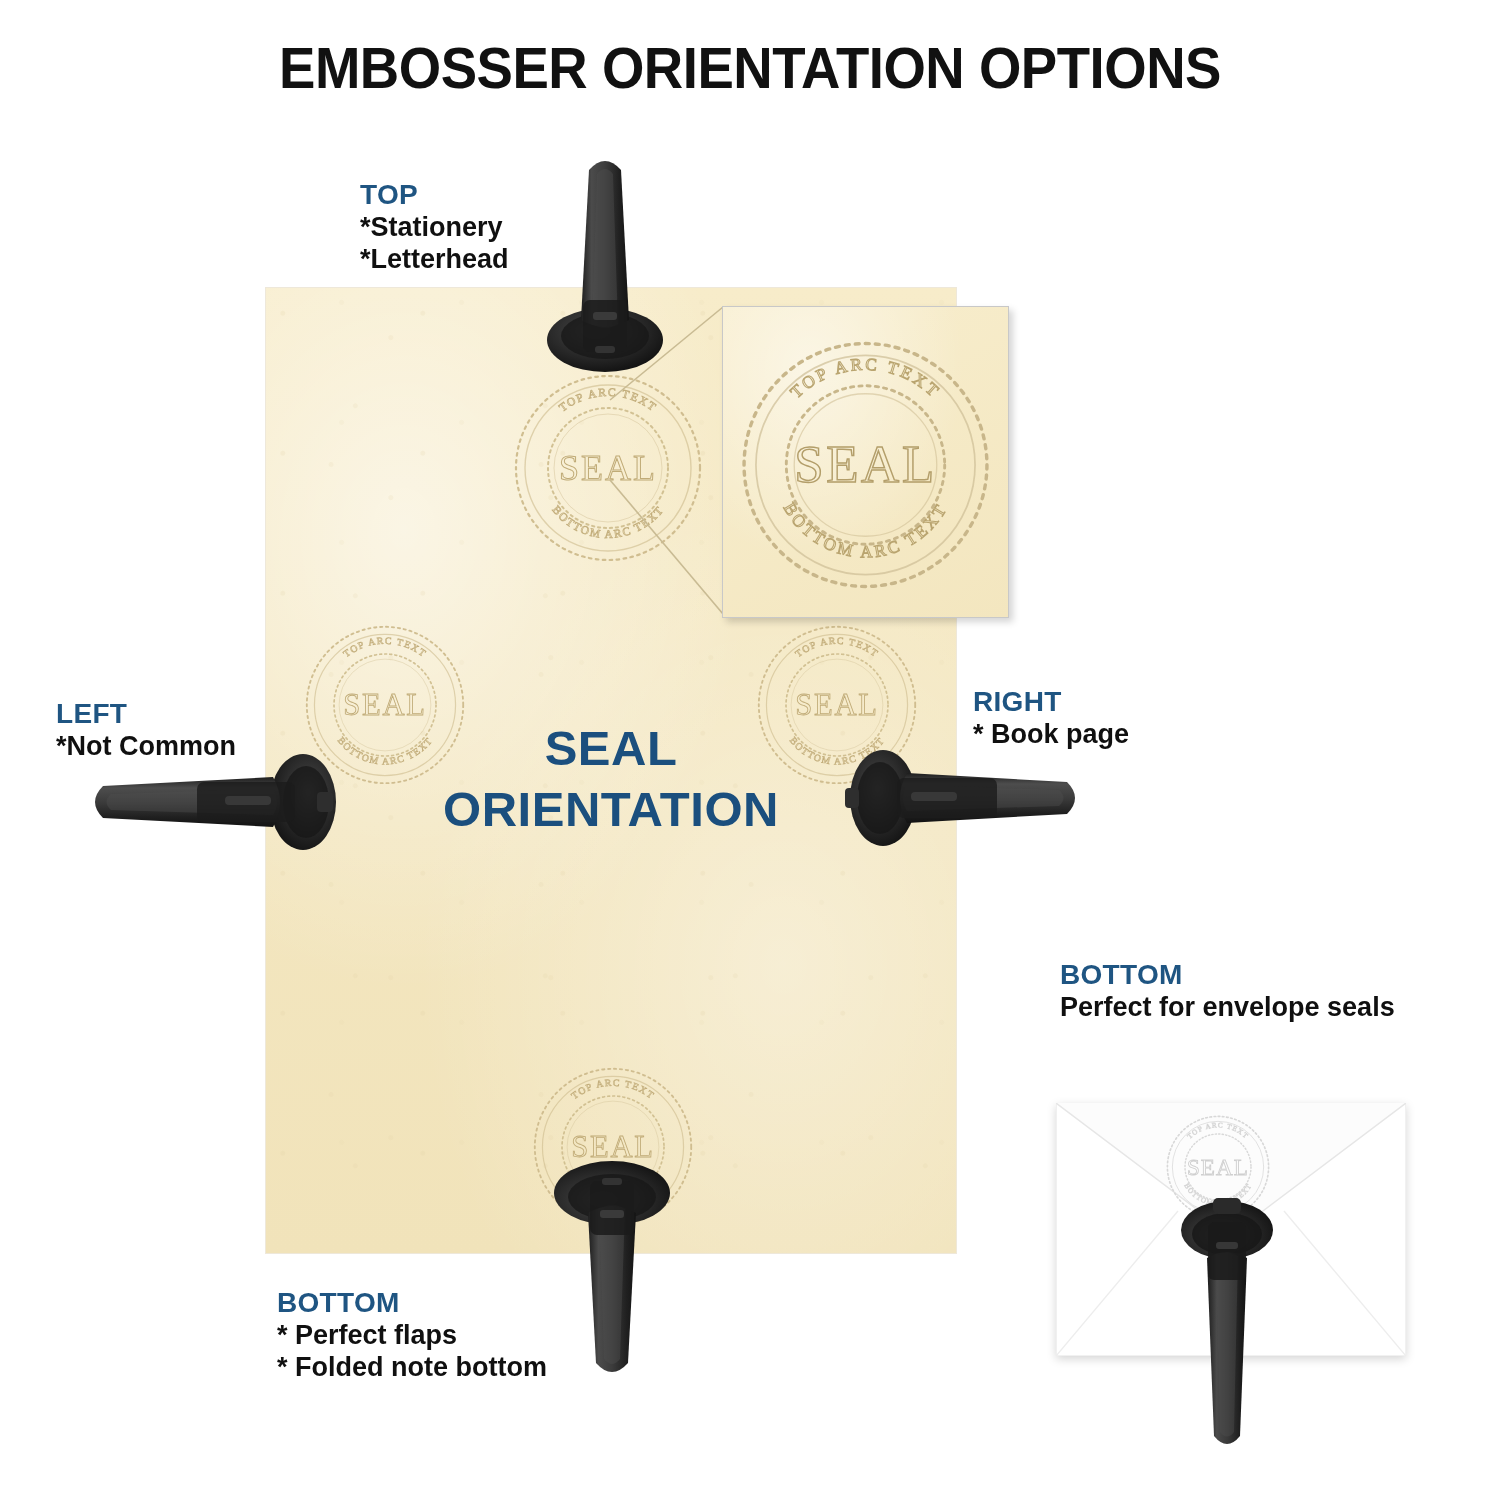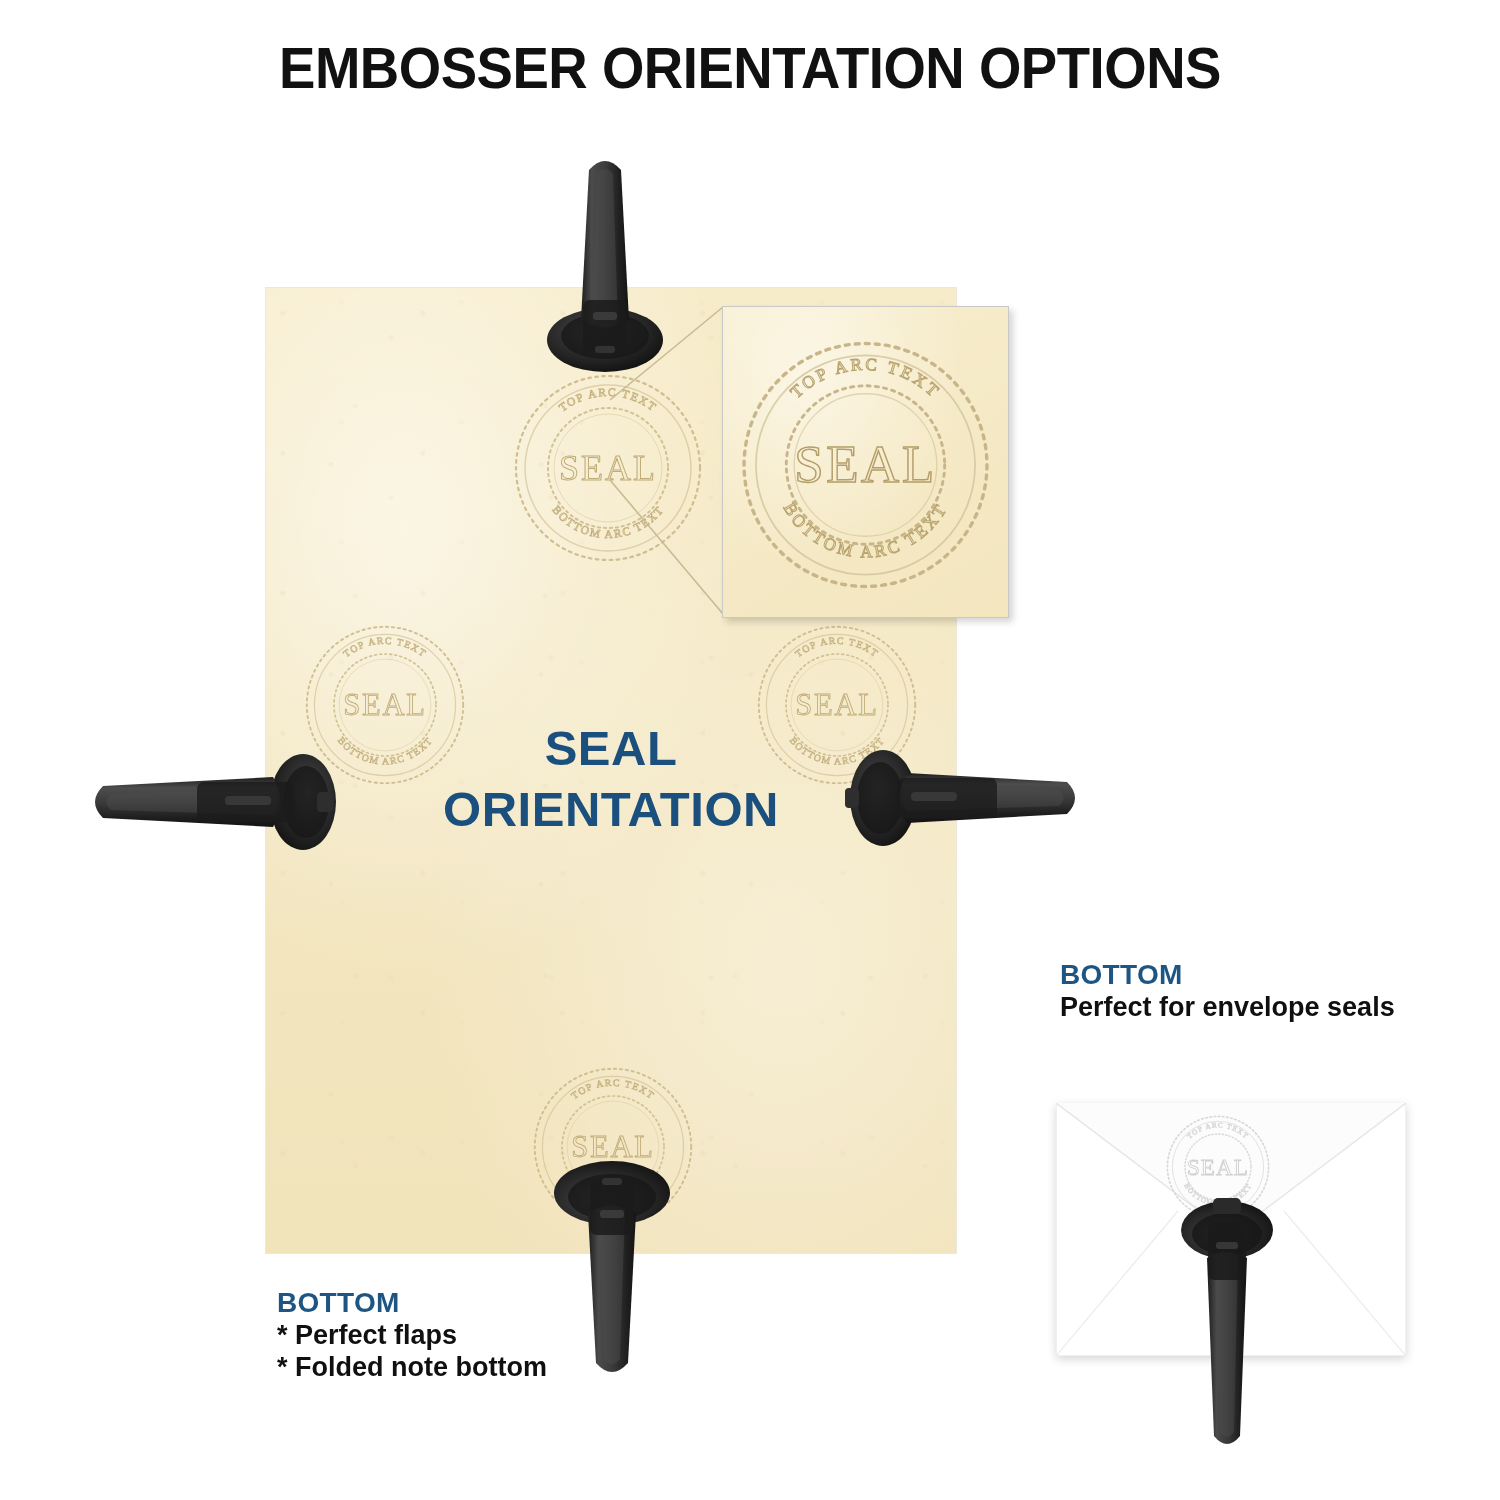--- a/index.html
+++ b/index.html
@@ -342,22 +342,35 @@
       <ellipse cx="47" cy="42" rx="46" ry="29" fill="url(#gBaseE)"></ellipse>
       <ellipse cx="47" cy="46" rx="35" ry="21" fill="#161616" opacity=".78"></ellipse>
       <rect x="33" y="10" width="28" height="16" rx="5" fill="#2a2a2a"></rect>
       <path d="M34,248 q13,16 26,0 l7,-178 q-20,-12 -40,0 z" fill="url(#gHandleE)"></path>
       <path d="M40,244 q7,9 14,0 l4,-176 q-11,-7 -22,0 z" fill="#4e4e4e" opacity=".42"></path>
       <rect x="28" y="34" width="38" height="58" rx="6" fill="#1a1a1a" opacity=".85"></rect>
       <rect x="36" y="54" width="22" height="7" rx="3" fill="#373737"></rect>
     </svg>
   </div>
 
-
-
+  <div class="cap cap-top">
+    <div class="cap-head">TOP</div>
+    <div class="cap-line">*Stationery</div>
+    <div class="cap-line">*Letterhead</div>
+  </div>
+
+  <div class="cap cap-left">
+    <div class="cap-head">LEFT</div>
+    <div class="cap-line">*Not Common</div>
+  </div>
+
+  <div class="cap cap-right">
+    <div class="cap-head">RIGHT</div>
+    <div class="cap-line">* Book page</div>
+  </div>
 
   <div class="cap cap-bottom-left">
     <div class="cap-head">BOTTOM</div>
     <div class="cap-line">* Perfect flaps</div>
     <div class="cap-line">* Folded note bottom</div>
   </div>
 
   <div class="cap cap-bottom-right">
     <div class="cap-head">BOTTOM</div>
     <div class="cap-line">Perfect for envelope seals</div>

